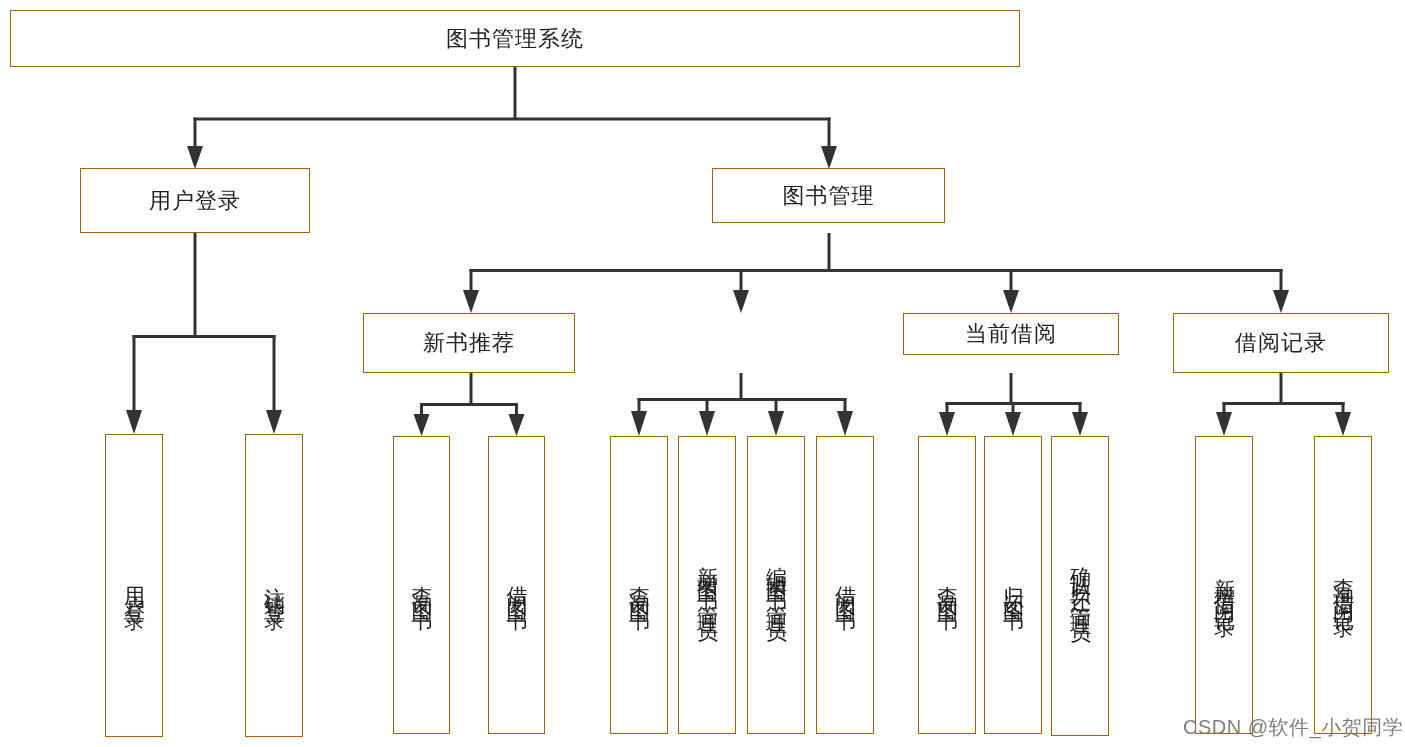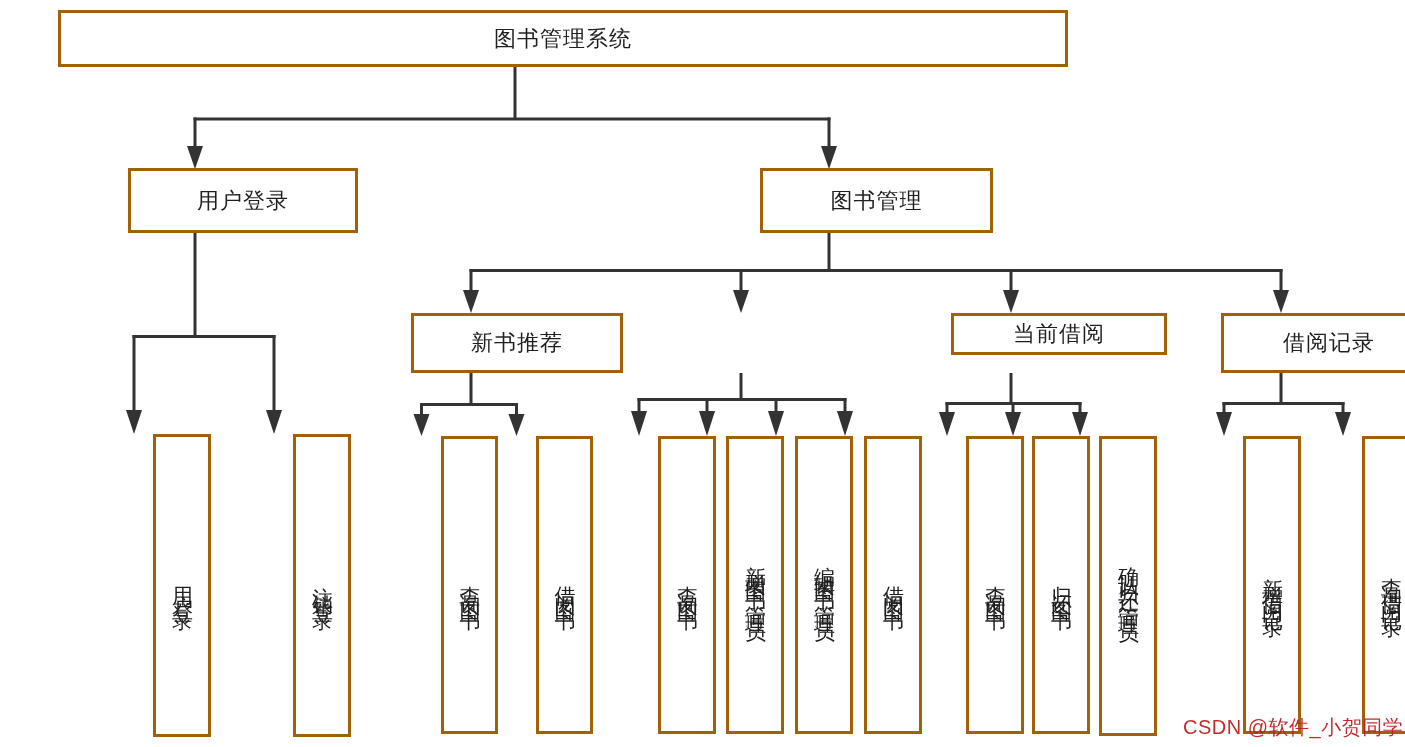--- a/index.html
+++ b/index.html
@@ -8,34 +8,34 @@
     width:1405px;height:747px;
     background:#ffffff;
     overflow:hidden;
     font-family:"Liberation Serif","DejaVu Serif",serif;
   }
   .wires{position:absolute;left:0;top:0;width:1405px;height:747px;z-index:1;}
   .wires line{stroke:#333333;stroke-width:3;}
   .wires polygon{fill:#333333;stroke:none;}
   .node{
     position:absolute;box-sizing:border-box;
-    background:#ffffff;border:3px solid #a16207;
+    background:#ffffff;border:1px solid #a16207;
     display:flex;align-items:center;justify-content:center;
-    color:#1f1f1f;z-index:2;text-align:center;margin-left:48px;
+    color:#1f1f1f;z-index:2;text-align:center;
   }
   .node.h{font-size:22px;letter-spacing:1px;white-space:nowrap;}
   .node.v{
     writing-mode:vertical-lr;text-orientation:mixed;
     font-size:21px;letter-spacing:8px;line-height:1;
   }
   
   #n-root{left:10px;top:10px;width:1010px;height:57px;}
   
   #n-user-login{left:80px;top:168px;width:230px;height:65px;}
-  #n-book-mgmt{left:712px;top:168px;width:233px;height:65px;}
+  #n-book-mgmt{left:712px;top:168px;width:233px;height:55px;}
   
   #n-new-book{left:363px;top:313px;width:212px;height:60px;}
   #n-borrowing{left:633px;top:313px;width:216px;height:60px;}
   #n-current{left:903px;top:313px;width:216px;height:42px;}
   #n-records{left:1173px;top:313px;width:216px;height:60px;}
   
   #n-leaf-login{left:105px;top:434px;width:58px;height:303px;}
   #n-leaf-logout{left:245px;top:434px;width:58px;height:303px;}
   #n-leaf-nb-query{left:393px;top:436px;width:57px;height:298px;}
   #n-leaf-nb-borrow{left:488px;top:436px;width:57px;height:298px;}
@@ -44,21 +44,21 @@
   #n-leaf-bb-edit{left:747px;top:436px;width:58px;height:298px;}
   #n-leaf-bb-borrow{left:816px;top:436px;width:58px;height:298px;}
   #n-leaf-cb-query{left:918px;top:436px;width:58px;height:298px;}
   #n-leaf-cb-return{left:984px;top:436px;width:58px;height:298px;}
   #n-leaf-cb-confirm{left:1051px;top:436px;width:58px;height:300px;}
   #n-leaf-br-add{left:1195px;top:436px;width:58px;height:298px;}
   #n-leaf-br-query{left:1314px;top:436px;width:58px;height:298px;}
   .watermark{
     position:absolute;left:1183px;top:714px;z-index:5;
     font-family:"Liberation Sans","DejaVu Sans",sans-serif;
-    font-size:20px;color:#b91c1c;opacity:0.92;
+    font-size:20px;color:#737373;opacity:0.92;
     letter-spacing:0.5px;white-space:nowrap;
   }
 </style>
 </head>
 <body>
 
 <div class="canvas">
 
   <svg class="wires" viewBox="0 0 1405 747" xmlns="http://www.w3.org/2000/svg">
 

